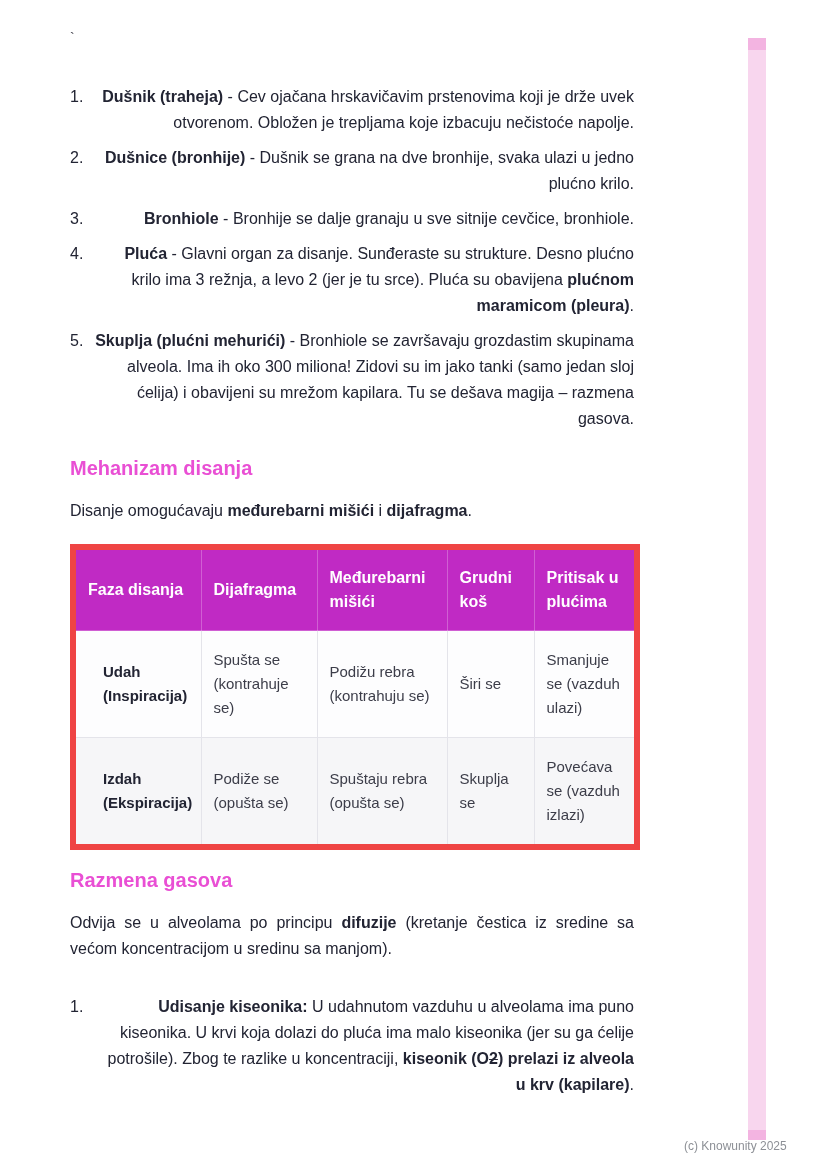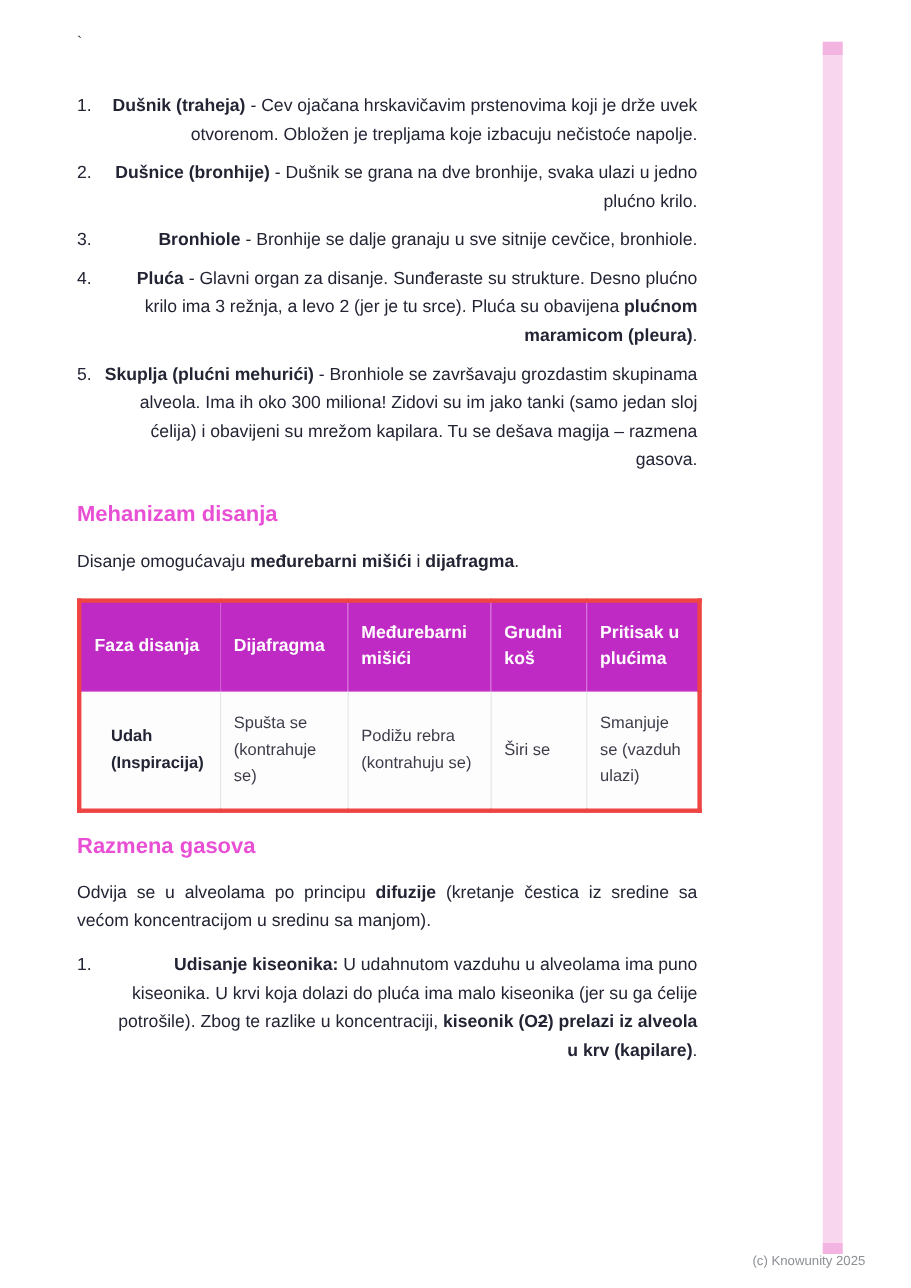--- a/index.html
+++ b/index.html
@@ -34,27 +34,27 @@
 
   .heading {
     font-size: 20px; line-height: 28px; font-weight: bold;
     color: var(--heading-accent, #e94fd4);
     margin: 22px 0 16px 0;
   }
   .heading--gas { margin-top: 16px; }
 
   .para { font-size: 16px; line-height: 26px; }
   .para.justify { text-align: justify; }
-  .para--gas-intro { margin-bottom: 14px; }
+  .para--gas-intro { margin-bottom: 32px; }
 
   table.resp-table {
     width: 564px; table-layout: fixed;
     border-collapse: collapse;
     margin: 20px 0 0 0;
-    border: 4px solid #ef4444;
+    border: 6px solid #ef4444;
   }
   .resp-table th {
     background: var(--table-header-bg, #c02ac4);
     color: var(--table-header-text, #ffffff);
     font-size: 16px; font-weight: bold; line-height: 24px;
     text-align: left; vertical-align: middle;
     padding: 16px 12px;
     border: 1px solid rgba(255,255,255,0.25);
   }
   .resp-table td {
@@ -143,20 +143,27 @@
         </tr>
       </thead>
       <tbody>
         <tr>
           <td class="rowhead">Udah (Inspiracija)</td>
           <td>Spušta se (kontrahuje se)</td>
           <td>Podižu rebra (kontrahuju se)</td>
           <td>Širi se</td>
           <td>Smanjuje se (vazduh ulazi)</td>
         </tr>
+        <tr class="row-alt">
+          <td class="rowhead">Izdah (Ekspiracija)</td>
+          <td>Podiže se (opušta se)</td>
+          <td>Spuštaju rebra (opušta se)</td>
+          <td>Skuplja se</td>
+          <td>Povećava se (vazduh izlazi)</td>
+        </tr>
       </tbody>
     </table>
 
     <h2 class="heading heading--gas">Razmena gasova</h2>
 
     <p class="para justify para--gas-intro"><span>Odvija se u alveolama po principu </span><span class="b">difuzije</span><span> (kretanje čestica iz sredine sa većom koncentracijom u sredinu sa manjom).</span></p>
 
     <ol class="num-list gas-list">
       <li class="li">
         <span class="marker">1.</span>

